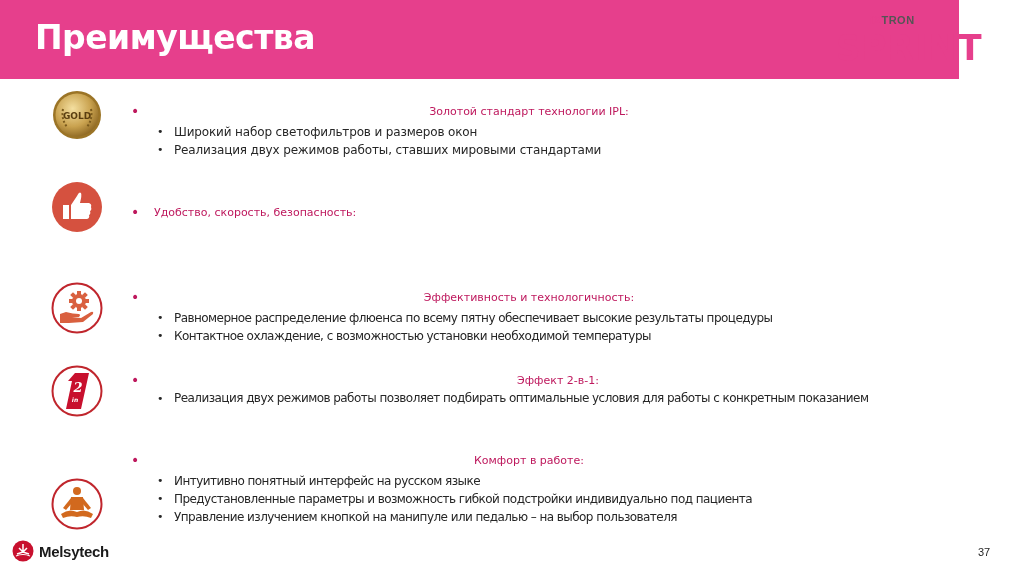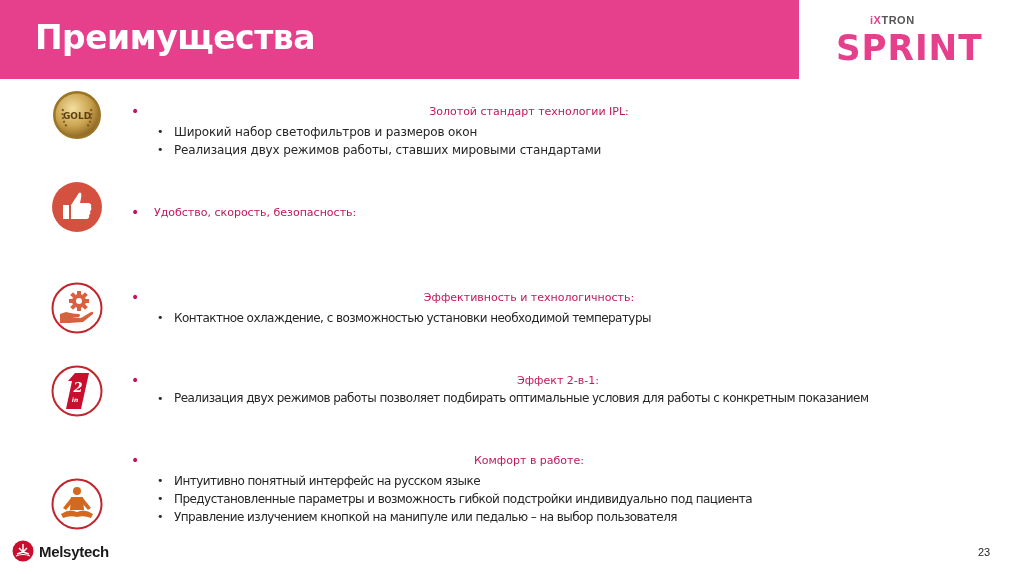--- a/index.html
+++ b/index.html
@@ -1,20 +1,20 @@
 <!DOCTYPE html>
 <html><head>
 <meta charset="utf-8">
 <style>
   * { box-sizing: border-box; margin: 0; padding: 0; }
   html, body { width: 1024px; height: 574px; background: #ffffff; overflow: hidden; }
   body { position: relative; font-family: "Liberation Sans", sans-serif; color: #262626; }
 
   .header-bar {
-    position: absolute; left: 0; top: 0; width: 799px; height: 79px;
+    position: absolute; left: 0; top: 0; width: 959px; height: 79px;
     background: #e63f8c;
   }
   .page-title {
     position: absolute; left: 35px; top: 18px;
     font-family: "DejaVu Sans", sans-serif; font-weight: bold;
     font-size: 33px; color: #ffffff; letter-spacing: -0.5px;
   }
 
   .brand { position: absolute; left: 838px; top: 14px; width: 170px; height: 56px; }
   .brand-sub {
@@ -157,20 +157,21 @@
   </ul>
 </div>
 
 <div class="section s2">
   <div class="section-heading">Удобство, скорость, безопасность:</div>
 </div>
 
 <div class="section s3">
   <div class="section-heading">Эффективность и технологичность:</div>
   <ul class="sub-list">
+    <li class="sub-item narrow">Равномерное распределение флюенса по всему пятну обеспечивает высокие результаты процедуры</li>
     <li class="sub-item narrow">Контактное охлаждение, с возможностью установки необходимой температуры</li>
   </ul>
 </div>
 
 <div class="section s4">
   <div class="section-heading">Эффект 2-в-1:</div>
   <ul class="sub-list">
     <li class="sub-item narrow" style="width:838px;line-height:13px;">Реализация двух режимов работы позволяет подбирать оптимальные условия для работы с конкретным показанием</li>
   </ul>
 </div>
@@ -186,13 +187,13 @@
 
 <div class="footer-logo">
   <svg viewBox="0 0 22 22">
     <circle cx="11" cy="11" r="10.5" fill="#c8102e"></circle>
     <path d="M11 4 L11 12 M5 14 L11 12 L17 14 M7 8 L11 12 L15 8" stroke="#ffffff" stroke-width="1.5" fill="none"></path>
     <path d="M4 16 Q11 13 18 16" stroke="#ffffff" stroke-width="1.2" fill="none"></path>
   </svg>
   <span class="footer-logo-text">Melsytech</span>
 </div>
 
-<div class="page-number">23</div>
+<div class="page-number">37</div>
 
 </body></html>

